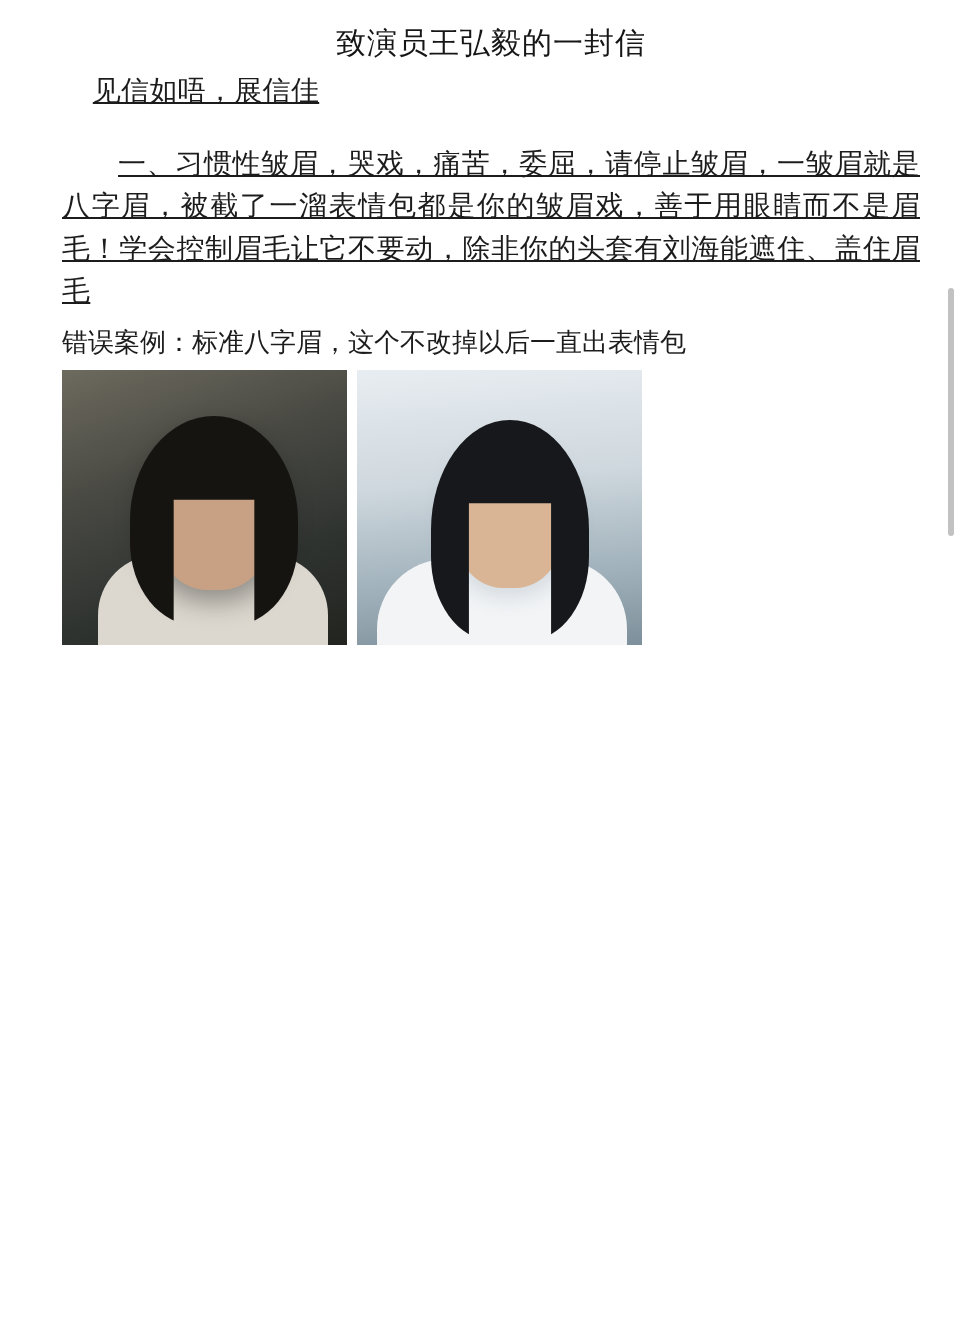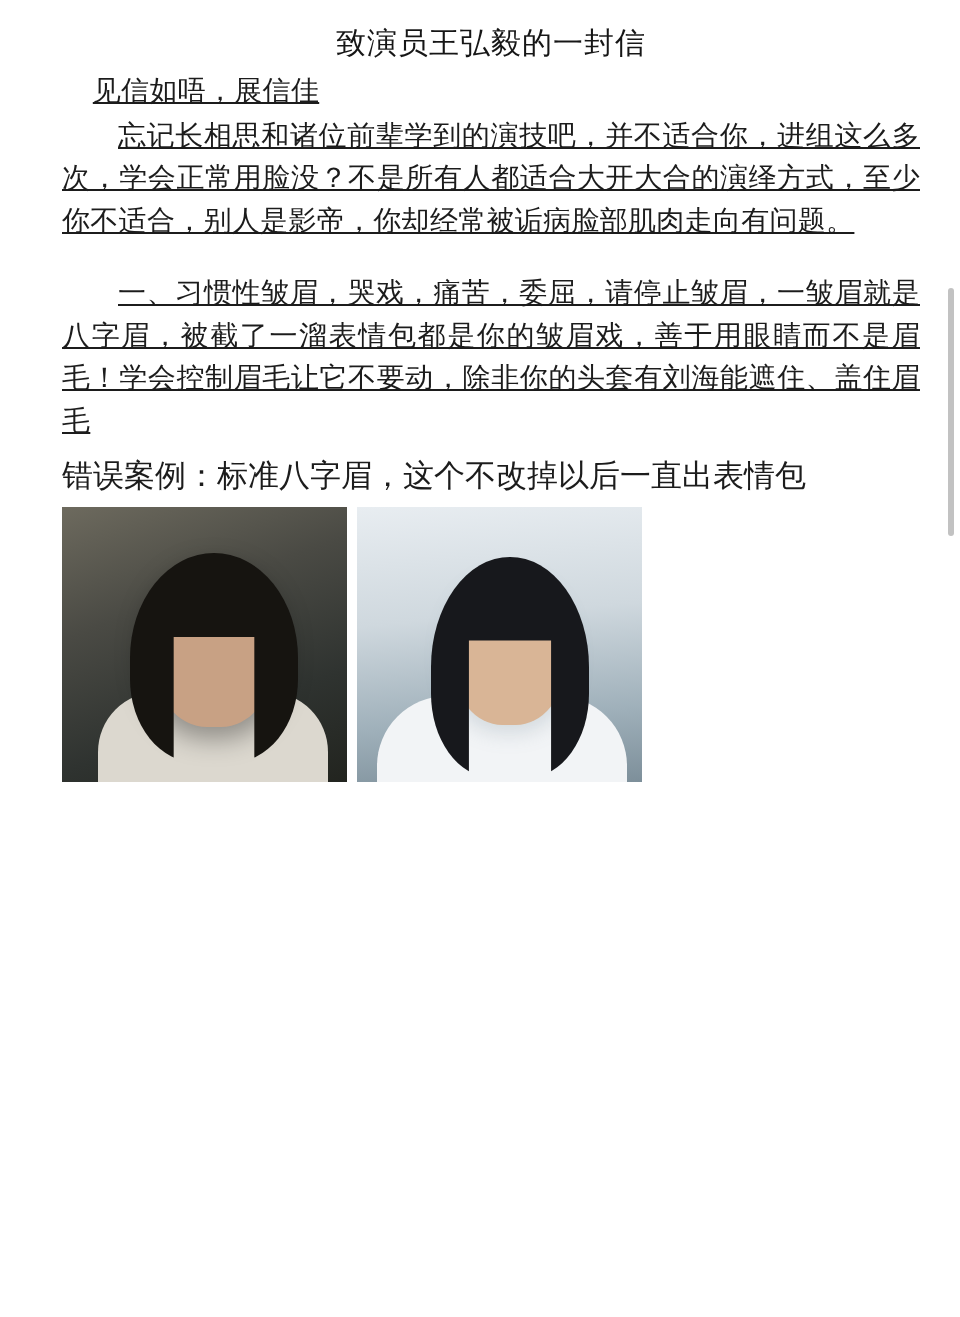--- a/index.html
+++ b/index.html
@@ -76,21 +76,21 @@
 
   .block-gap {
     height: 28px;
   }
 
   .section-item {
     margin-top: 6px;
   }
 
   .caption {
-    font-size: 31px;
+    font-size: 26px;
     line-height: 1.5;
     margin: 10px 0 8px 0;
     color: #1c1c1c;
   }
 
   
   .photo-row {
     display: flex;
     gap: 10px;
     margin-top: 4px;
@@ -175,21 +175,20 @@
   <div class="gutter-left"></div>
   <div class="gutter-right"></div>
 
   <div class="doc">
 
     <h1 class="doc-title">致演员王弘毅的一封信</h1>
 
     <p class="para salutation">见信如唔，展信佳</p>
 
 
-    <p class="para indent2">忘记长相思和诸位前辈学到的演技吧，并不适合你，进组这么多次，学会正常用脸没？不是所有人都适合大开大合的演绎方式，至少你不适合，别人是影帝，你却经常被诟病脸部肌肉走向有问题。</p>
 
     <div class="block-gap"></div>
 
     <p class="para indent2 section-item">一、习惯性皱眉，哭戏，痛苦，委屈，请停止皱眉，一皱眉就是八字眉，被截了一溜表情包都是你的皱眉戏，善于用眼睛而不是眉毛！学会控制眉毛让它不要动，除非你的头套有刘海能遮住、盖住眉毛</p>
 
     <p class="caption">错误案例：标准八字眉，这个不改掉以后一直出表情包</p>
 
     <div class="photo-row">
       <div class="photo left">
         <div class="fig-body"></div>

